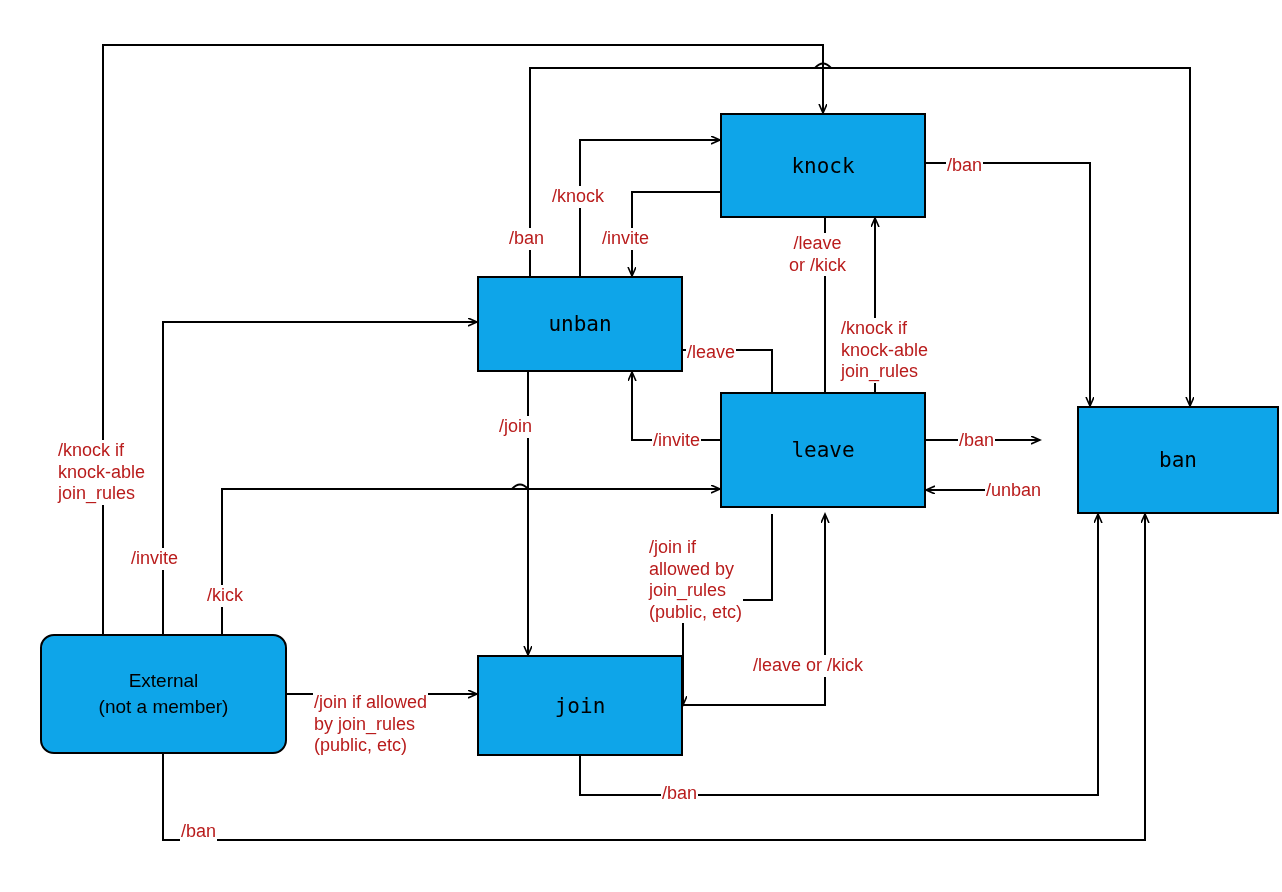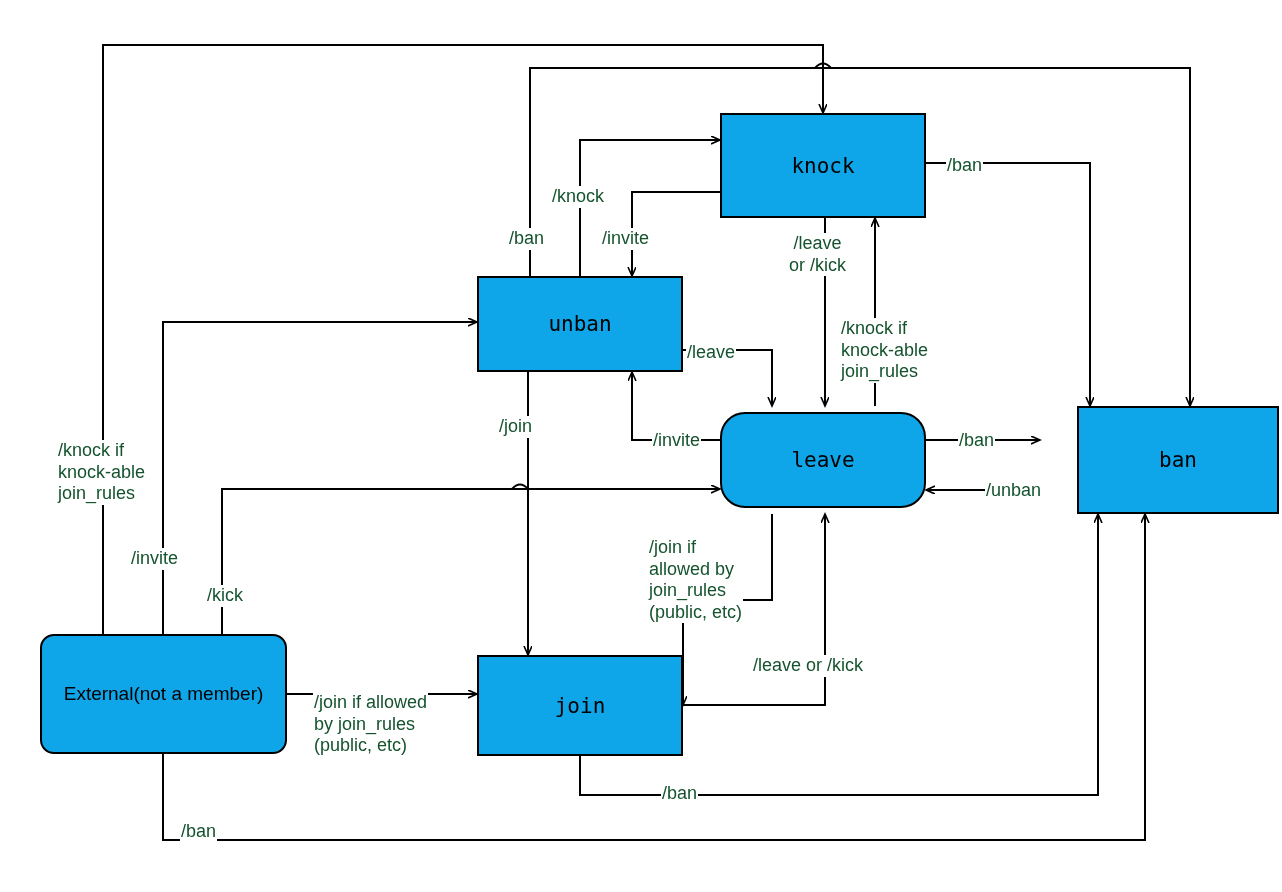--- a/index.html
+++ b/index.html
@@ -34,27 +34,27 @@
     font-family: "DejaVu Sans Mono", "Liberation Mono", monospace;
     font-size: 21px;
     color: #000000;
     z-index: 5;
   }
   .node.external {
     border-radius: 14px;
     font-family: "Liberation Sans", sans-serif;
     font-size: 19px;
     line-height: 1.35;
-    flex-direction: row;
+    flex-direction: column;
   }
   .edge-label {
     position: absolute;
     font-family: "Liberation Sans", sans-serif;
     font-size: 18px;
-    color: #14532d;
+    color: #b91c1c;
     background: #ffffff;
     line-height: 1.2;
     white-space: pre;
     z-index: 6;
     padding: 0 1px;
   }
   .edge-label.ctr { text-align: center; }
 </style>
 </head>
 <body>
@@ -121,21 +121,21 @@
   </div>
 
   <div class="node" style="left:477px; top:276px; width:206px; height:96px;">
     <span>unban</span>
   </div>
 
   <div class="node" style="left:720px; top:113px; width:206px; height:105px;">
     <span>knock</span>
   </div>
 
-  <div class="node" style="left:720px; top:412px; width:206px; height:96px;border-radius:25px;">
+  <div class="node" style="left:720px; top:392px; width:206px; height:116px;">
     <span>leave</span>
   </div>
 
   <div class="node" style="left:1077px; top:406px; width:202px; height:108px;">
     <span>ban</span>
   </div>
 
   <div class="node" style="left:477px; top:655px; width:206px; height:101px;">
     <span>join</span>
   </div>

